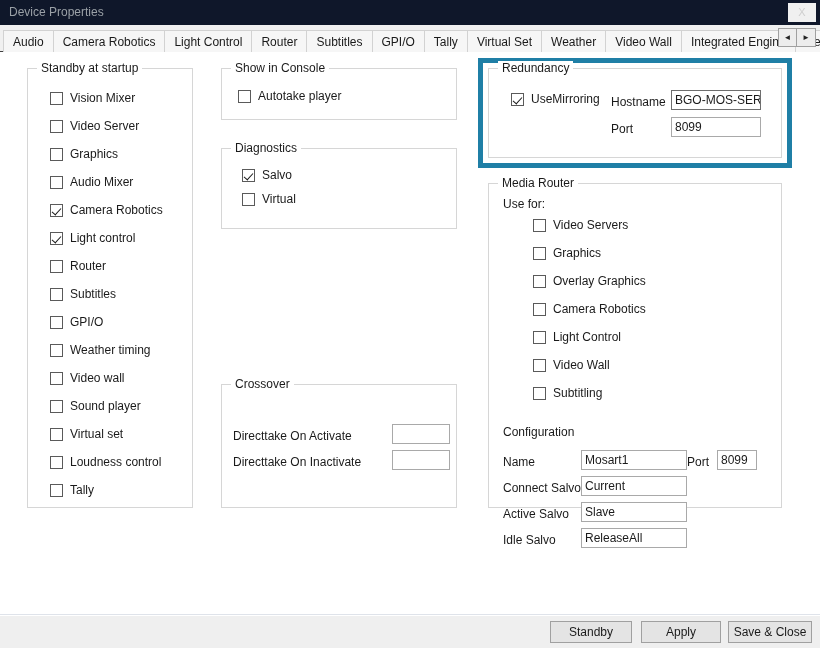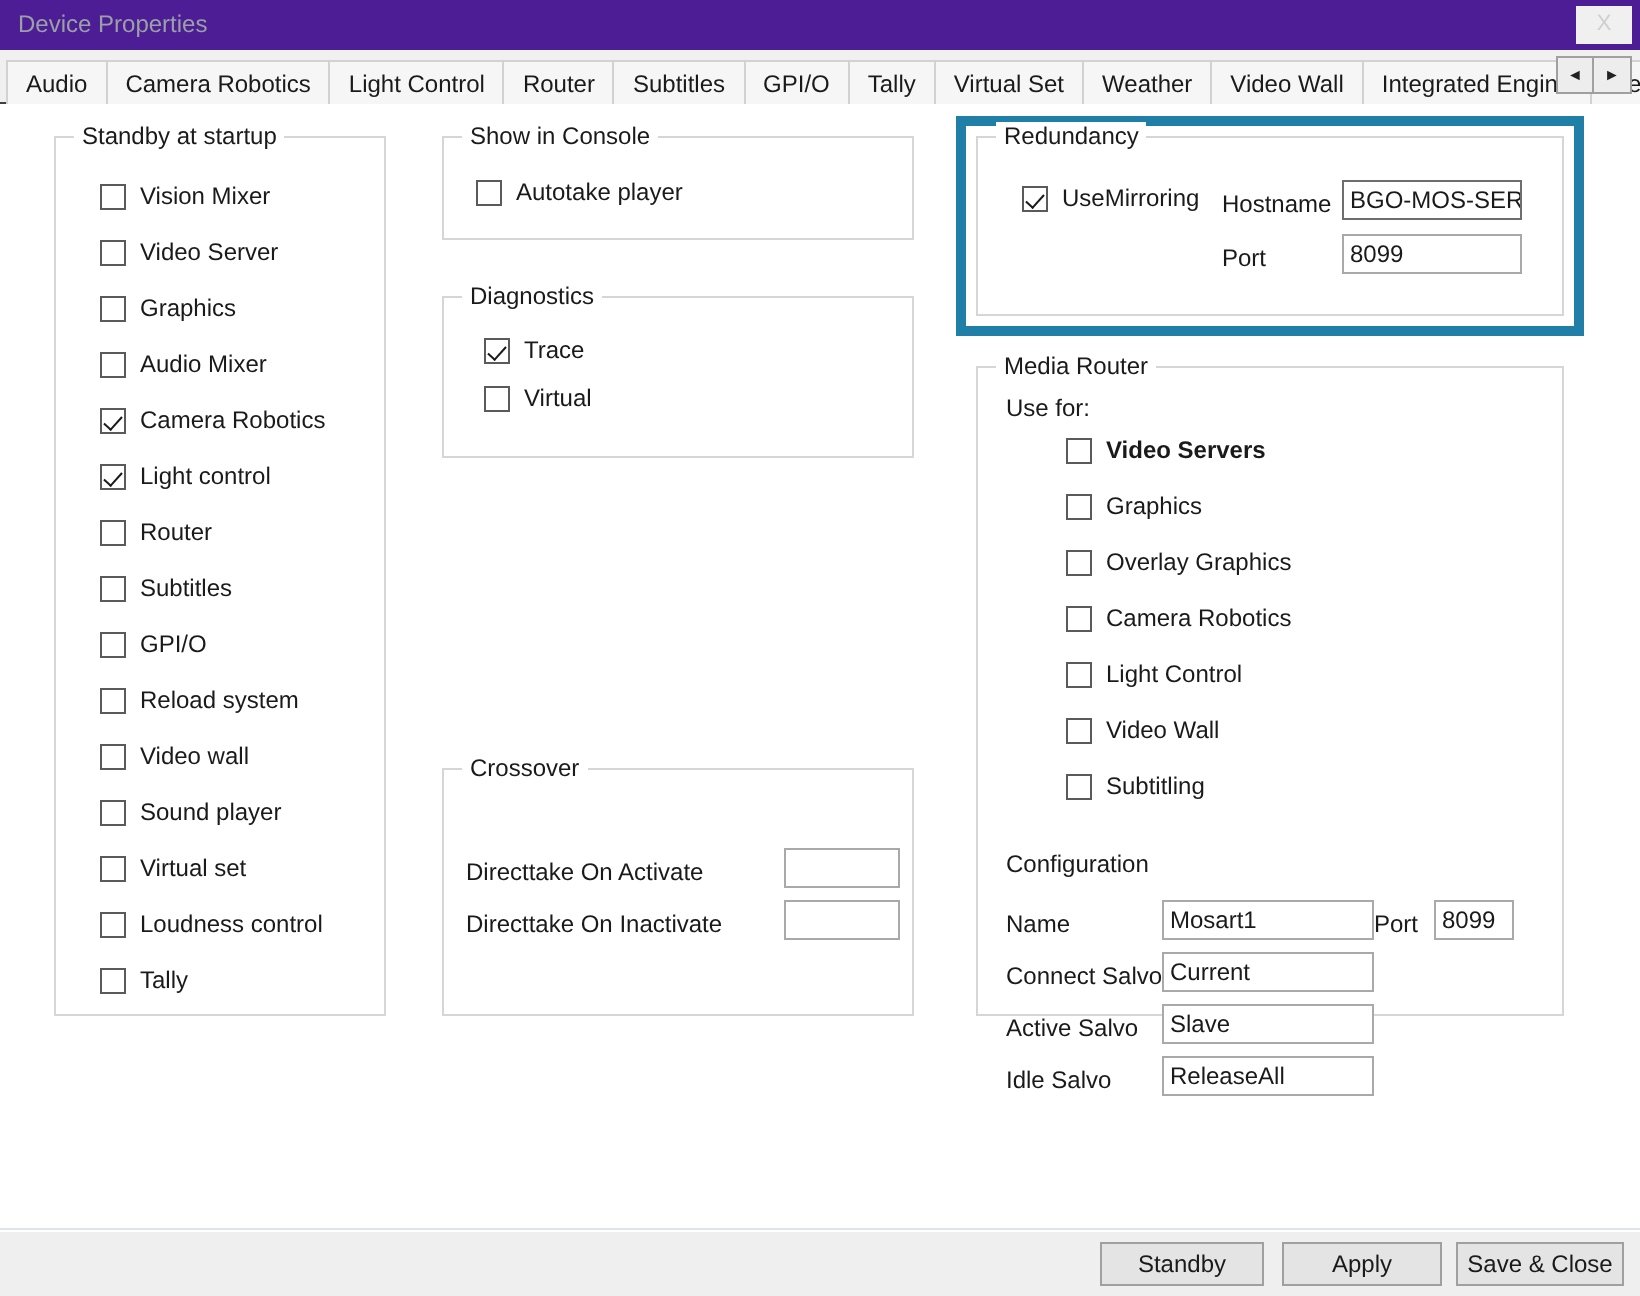--- a/index.html
+++ b/index.html
@@ -15,21 +15,21 @@
     font-size: 12px;
     color: #1a1a1a;
     overflow: hidden;
   }
 
   
   .titlebar {
     position: absolute;
     left: 0; top: 0;
     width: 820px; height: 36px;
-    background: #4c1d95;
+    background: #0f172a;
     border-bottom: 1px solid #dfe3ea;
     box-sizing: border-box;
   }
   .titlebar-text {
     position: absolute;
     left: 9px; top: 5px;
     font-size: 12px;
     color: #9aa0a6;
     white-space: nowrap;
   }
@@ -270,21 +270,21 @@
         <div class="cbrow" style="left: 22px; top: 218px;">
           <span class="cbox"></span>
           <span class="cblabel">Subtitles</span>
         </div>
         <div class="cbrow" style="left: 22px; top: 246px;">
           <span class="cbox"></span>
           <span class="cblabel">GPI/O</span>
         </div>
         <div class="cbrow" style="left: 22px; top: 274px;">
           <span class="cbox"></span>
-          <span class="cblabel">Reload system</span>
+          <span class="cblabel">Weather timing</span>
         </div>
         <div class="cbrow" style="left: 22px; top: 302px;">
           <span class="cbox"></span>
           <span class="cblabel">Video wall</span>
         </div>
         <div class="cbrow" style="left: 22px; top: 330px;">
           <span class="cbox"></span>
           <span class="cblabel">Sound player</span>
         </div>
         <div class="cbrow" style="left: 22px; top: 358px;">
@@ -310,21 +310,21 @@
           <span class="cblabel">Autotake player</span>
         </div>
       </div>
   </div>
 
   <div class="group" style="left:221px; top:96px; width:236px; height:81px;">
     <span class="legend">Diagnostics</span>
     <div id="diagnostics-list">
         <div class="cbrow" style="left: 20px; top: 19px;">
           <span class="cbox checked"></span>
-          <span class="cblabel">Trace</span>
+          <span class="cblabel">Salvo</span>
         </div>
         <div class="cbrow" style="left: 20px; top: 43px;">
           <span class="cbox"></span>
           <span class="cblabel">Virtual</span>
         </div>
       </div>
   </div>
 
 
   <div class="group" style="left:221px; top:332px; width:236px; height:124px;">
@@ -351,21 +351,21 @@
     <div class="field strong" style="left:182px; top:21px; width:90px;">BGO-MOS-SER</div>
 
     <span class="lbl" style="left:122px; top:53px;">Port</span>
     <div class="field" style="left:182px; top:48px; width:90px;">8099</div>
   </div>
 
   <div class="group" style="left:488px; top:131px; width:294px; height:325px;">
     <span class="legend">Media Router</span>
     <span class="lbl" style="left:14px; top:13px;">Use for:</span>
     <div id="mediarouter-list">
-        <div class="cbrow" style="left: 44px; top: 34px; font-weight: bold;">
+        <div class="cbrow" style="left: 44px; top: 34px;">
           <span class="cbox"></span>
           <span class="cblabel">Video Servers</span>
         </div>
         <div class="cbrow" style="left: 44px; top: 62px;">
           <span class="cbox"></span>
           <span class="cblabel">Graphics</span>
         </div>
         <div class="cbrow" style="left: 44px; top: 90px;">
           <span class="cbox"></span>
           <span class="cblabel">Overlay Graphics</span>

